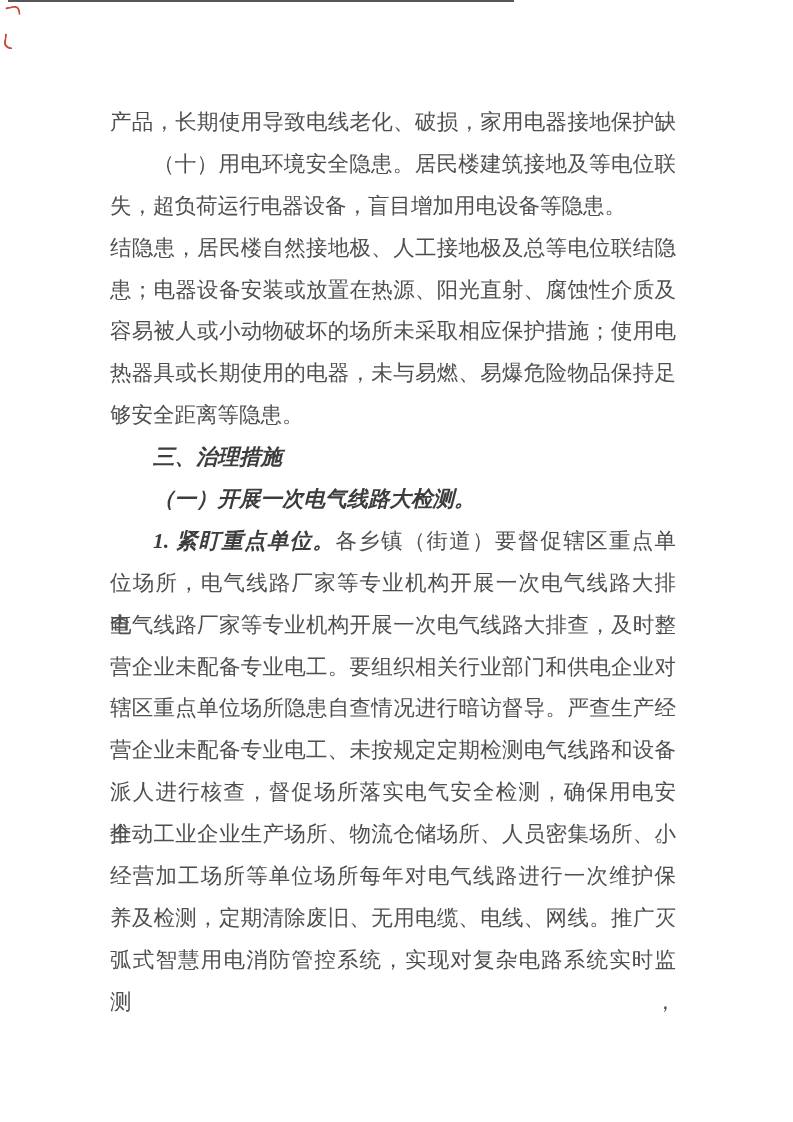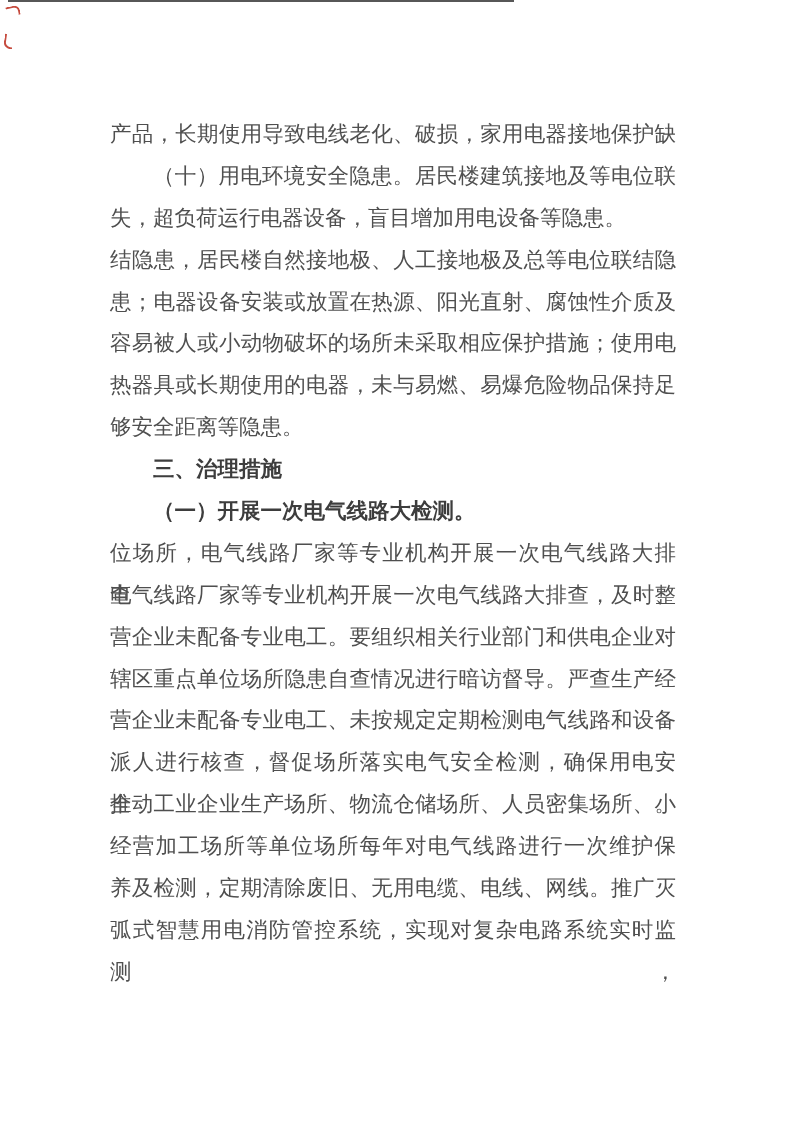--- a/index.html
+++ b/index.html
@@ -47,21 +47,21 @@
     width: 7px;
     height: 13px;
     border-left: 2px solid #c0392b;
     border-bottom: 2px solid #c0392b;
     border-bottom-left-radius: 7px;
     transform: rotate(8deg);
     opacity: 0.9;
   }
   .text-block {
     position: absolute;
-    top: 114px;
+    top: 102px;
     left: 110px;
     width: 566px;
     color: #4f4f4f;
     font-size: 21.5px;
   }
   .line {
     height: 41.9px;
     line-height: 41.9px;
     white-space: nowrap;
     text-align: left;
@@ -70,20 +70,21 @@
     white-space: normal;
     text-align: justify;
     text-align-last: justify;
     text-justify: inter-character;
   }
   .line.ind { padding-left: 43px; }
   .line.fill.ind { padding-left: 43px; }
   .bold {
     font-weight: bold;
     color: #3d3d3d;
+    font-style: italic;
   }
   .page-number {
     position: absolute;
     left: 126px;
     top: 1042px;
     font-size: 20px;
     line-height: 28px;
     color: #606060;
     letter-spacing: 3px;
     font-family: "Liberation Serif", "DejaVu Serif", serif;
@@ -101,20 +102,21 @@
       <div class="line fill"><span>产品，长期使用导致电线老化、破损，家用电器接地保护缺</span></div>
       <div class="line fill ind"><span>（十）用电环境安全隐患。居民楼建筑接地及等电位联</span></div>
       <div class="line"><span>失，超负荷运行电器设备，盲目增加用电设备等隐患。</span></div>
       <div class="line fill"><span>结隐患，居民楼自然接地极、人工接地极及总等电位联结隐</span></div>
       <div class="line fill"><span>患；电器设备安装或放置在热源、阳光直射、腐蚀性介质及</span></div>
       <div class="line fill"><span>容易被人或小动物破坏的场所未采取相应保护措施；使用电</span></div>
       <div class="line fill"><span>热器具或长期使用的电器，未与易燃、易爆危险物品保持足</span></div>
       <div class="line"><span>够安全距离等隐患。</span></div>
       <div class="line ind"><span class="bold">三、治理措施</span></div>
       <div class="line ind"><span class="bold">（一）开展一次电气线路大检测。</span></div>
+      <div class="line fill ind"><span class="bold">1. 紧盯重点单位。</span><span>各乡镇（街道）要督促辖区重点单</span></div>
       <div class="line fill"><span>位场所，电气线路厂家等专业机构开展一次电气线路大排查、</span></div>
       <div class="line fill"><span>电气线路厂家等专业机构开展一次电气线路大排查，及时整</span></div>
       <div class="line fill"><span>营企业未配备专业电工。要组织相关行业部门和供电企业对</span></div>
       <div class="line fill"><span>辖区重点单位场所隐患自查情况进行暗访督导。严查生产经</span></div>
       <div class="line fill"><span>营企业未配备专业电工、未按规定定期检测电气线路和设备</span></div>
       <div class="line fill"><span>派人进行核查，督促场所落实电气安全检测，确保用电安全。</span></div>
       <div class="line fill"><span>推动工业企业生产场所、物流仓储场所、人员密集场所、小</span></div>
       <div class="line fill"><span>经营加工场所等单位场所每年对电气线路进行一次维护保</span></div>
       <div class="line fill"><span>养及检测，定期清除废旧、无用电缆、电线、网线。推广灭</span></div>
       <div class="line fill"><span>弧式智慧用电消防管控系统，实现对复杂电路系统实时监测，</span></div>

